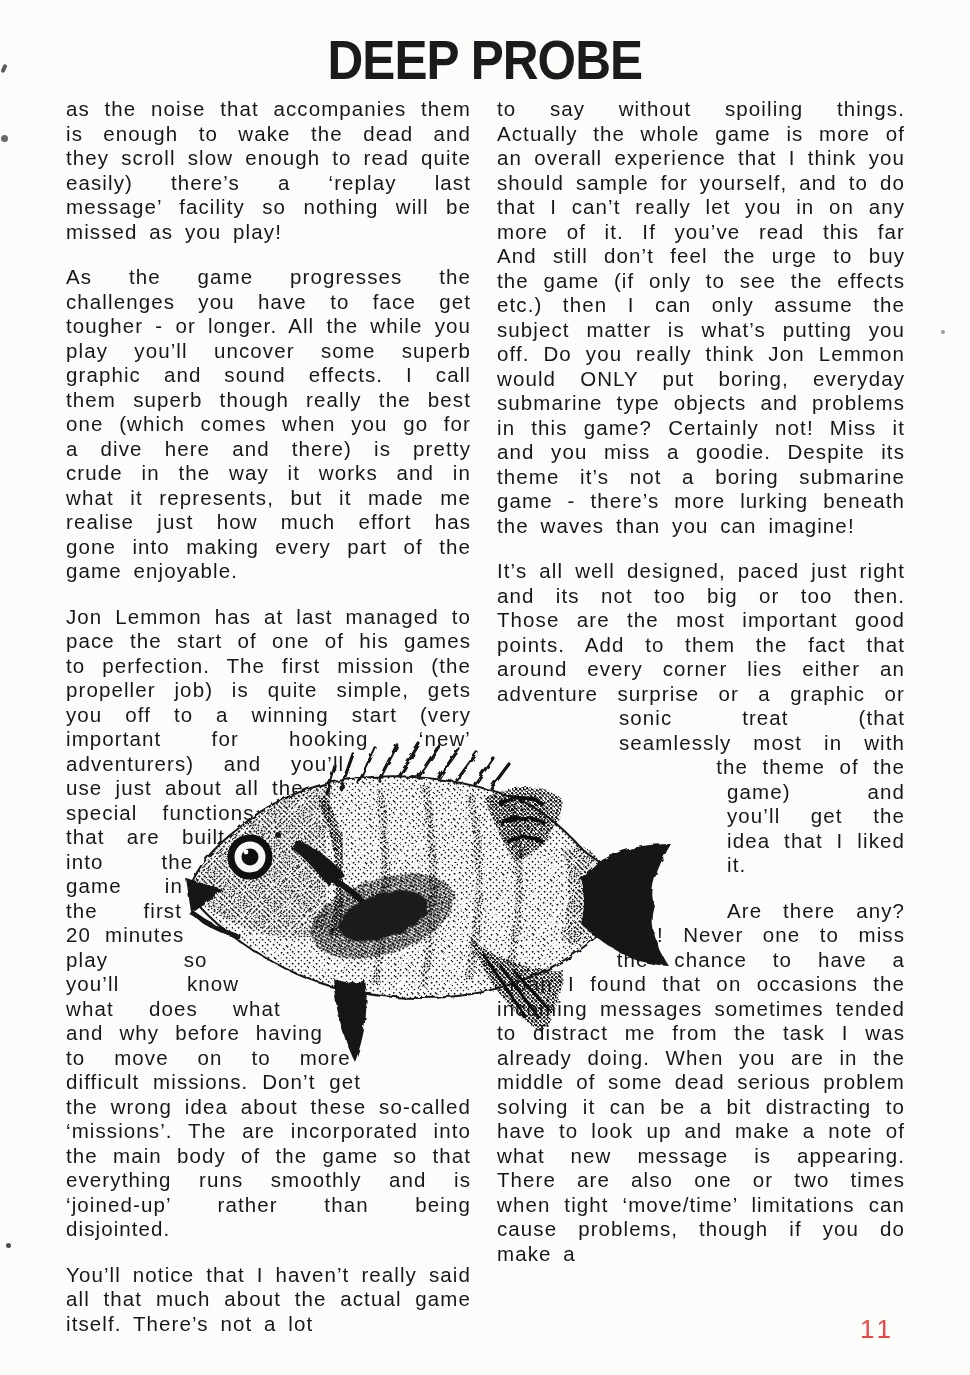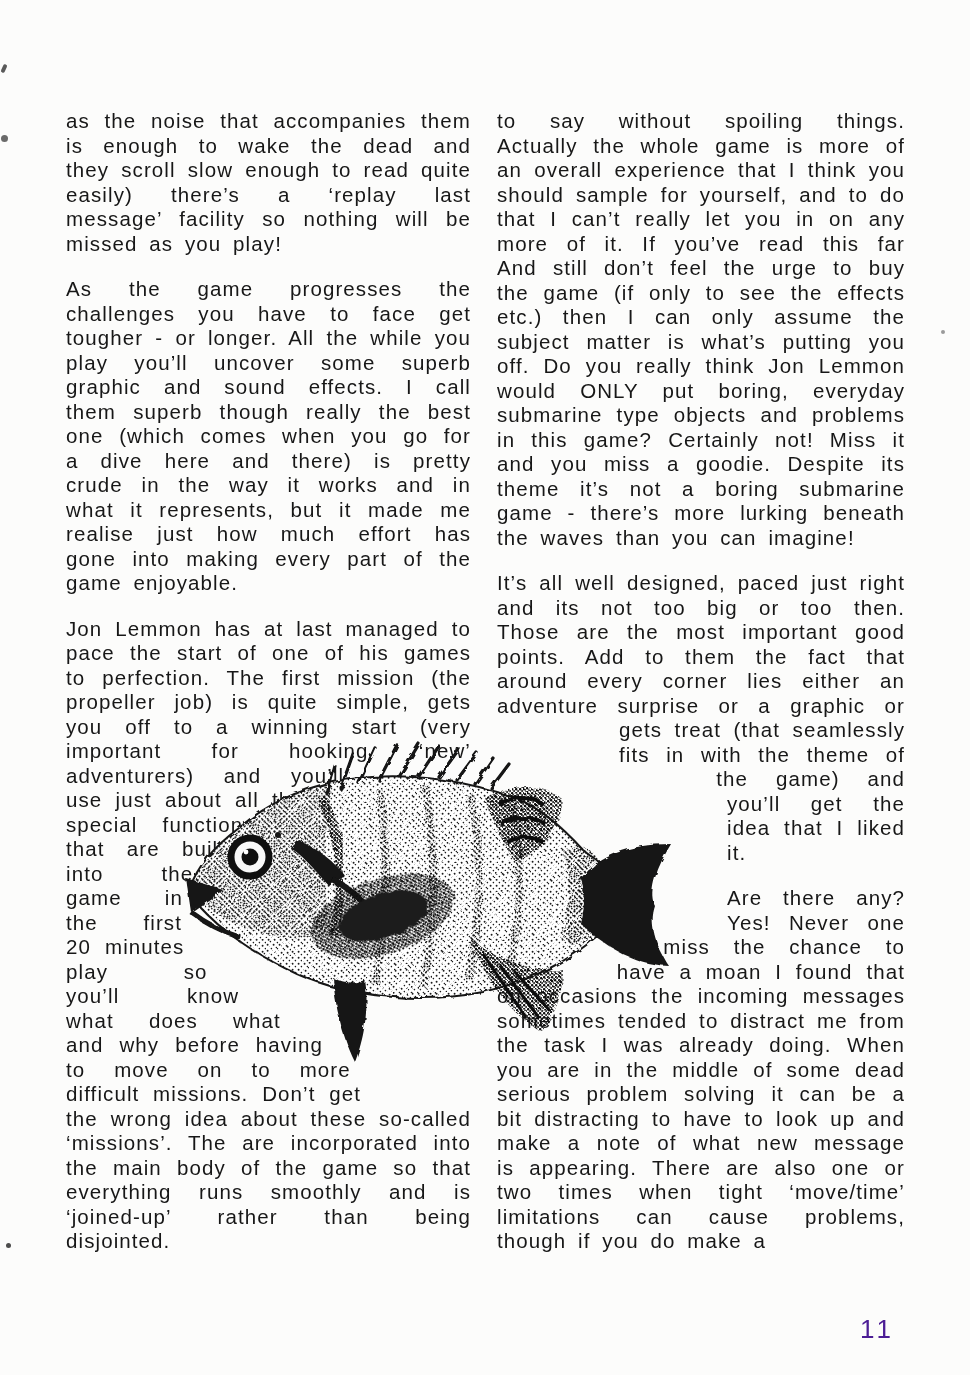--- a/index.html
+++ b/index.html
@@ -15,21 +15,21 @@
   .title-text{
     display:inline-block; font-size:55px; font-weight:bold;
     letter-spacing:-1px; color:#1b1b1b; transform:scaleX(0.9);
     transform-origin:center;
   }
   .col{
     position:absolute; top:97px;
     font-size:20.5px; line-height:24.5px; text-align:justify;
   }
   .col p{
-    margin:12px 0 21px 0; word-spacing:5px; letter-spacing:1.1px;
+    margin:0 0 21px 0; word-spacing:5px; letter-spacing:1.1px;
   }
   .col p.heading{ margin-bottom:0; }
   .col-left{ left:66px; width:405px; }
   .col-right{ left:497px; width:408px; }
   
   .cutout-left{
     float:right; width:404px; height:322px;
     shape-outside: polygon(284px 0px, 404px 0px, 404px 322px, 299px 322px,
       294px 300px, 274px 276px, 232px 250px, 186px 226px, 152px 200px,
       122px 176px, 119px 150px, 130px 124px, 162px 100px, 192px 75px,
@@ -39,43 +39,47 @@
   .cutout-right{
     float:left; width:320px; height:248px;
     shape-outside: polygon(0px 0px, 108px 0px, 118px 25px, 116px 70px,
       226px 78px, 226px 135px, 208px 140px, 208px 158px, 226px 163px,
       226px 193px, 122px 197px, 115px 247px, 0px 247px);
     shape-margin:4px;
   }
   .fish{ position:absolute; left:183px; top:740px; width:496px; height:328px; }
   .pageno{
     position:absolute; left:860px; top:1314px; width:60px;
-    font-size:26px; letter-spacing:4px; color:#4c1d95; text-align:left;
+    font-size:26px; letter-spacing:4px; color:#ef4444; text-align:left;
   }
   .speck{ position:absolute; border-radius:50%; }
   .speck.s1{ left:2px;  top:64px;   width:4px; height:9px; background:#5a5a5a; transform:rotate(24deg); border-radius:2px;}
   .speck.s2{ left:1px;  top:135px;  width:7px; height:7px; background:#6a6a6a;}
   .speck.s3{ left:6px;  top:1243px; width:5px; height:5px; background:#4c4c4c;}
   .speck.s4{ left:941px;top:330px;  width:4px; height:4px; background:#9a9a9a;}
 </style>
 </head>
 <body>
 
 <div class="page">
 
+  <div class="title">
+    <span class="title-text">DEEP PROBE</span>
+  </div>
 
   <div class="col col-left">
     <p>as the noise that accompanies them is enough to wake the dead and they scroll slow enough to read quite easily) there’s a ‘replay last message’ facility so nothing will be missed as you play!</p>
     <p>As the game progresses the challenges you have to face get tougher - or longer. All the while you play you’ll uncover some superb graphic and sound effects. I call them superb though really the best one (which comes when you go for a dive here and there) is pretty crude in the way it works and in what it represents, but it made me realise just how much effort has gone into making every part of the game enjoyable.</p>
     <p><span>Jon Lemmon has at last managed to pace the start of one of his games to perfection. The first mission (the propeller job) is quite simple, gets you off to a winning start (very important for hooking </span><span class="cutout-left"></span><span>‘new’ adventurers) and you’ll use just about all the special functions that are built into the game in the first 20 minutes play so you’ll know what does what and why before having to move on to more difficult missions. Don’t get the wrong idea about these so-called ‘missions’. The are incorporated into the main body of the game so that everything runs smoothly and is ‘joined-up’ rather than being disjointed.</span></p>
+    <p>You’ll notice that I haven’t really said all that much about the actual game itself. There’s not a lot</p>
   </div>
 
   <div class="col col-right">
     <p>to say without spoiling things. Actually the whole game is more of an overall experience that I think you should sample for yourself, and to do that I can’t really let you in on any more of it. If you’ve read this far And still don’t feel the urge to buy the game (if only to see the effects etc.) then I can only assume the subject matter is what’s putting you off. Do you really think Jon Lemmon would ONLY put boring, everyday submarine type objects and problems in this game? Certainly not! Miss it and you miss a goodie. Despite its theme it’s not a boring submarine game - there’s more lurking beneath the waves than you can imagine!</p>
-    <p><span>It’s all well designed, paced just right and its not too big or too then. Those are the most important good points. Add to them the fact that around every corner lies either an adventure surprise or a graphic </span><span class="cutout-right"></span><span>or gets treat (that seamlessly fits in with the theme of the game) and you’ll get the idea that I liked it.</span></p>
+    <p><span>It’s all well designed, paced just right and its not too big or too then. Those are the most important good points. Add to them the fact that around every corner lies either an adventure surprise or a graphic </span><span class="cutout-right"></span><span>or sonic treat (that seamlessly most in with the theme of the game) and you’ll get the idea that I liked it.</span></p>
     <p>Are there any? Yes! Never one to miss the chance to have a moan I found that on occasions the incoming messages sometimes tended to distract me from the task I was already doing. When you are in the middle of some dead serious problem solving it can be a bit distracting to have to look up and make a note of what new message is appearing. There are also one or two times when tight ‘move/time’ limitations can cause problems, though if you do make a</p>
   </div>
 
   <svg class="fish" viewBox="0 0 496 328" aria-hidden="true">
     <defs>
       <pattern id="st1" width="6" height="6" patternUnits="userSpaceOnUse">
         <rect width="6" height="6" fill="#ffffff"></rect>
         <circle cx="1.6" cy="1.8" r="0.95" fill="#1b1b1b"></circle>
         <circle cx="4.4" cy="4.6" r="0.8" fill="#1b1b1b"></circle>
       </pattern>

